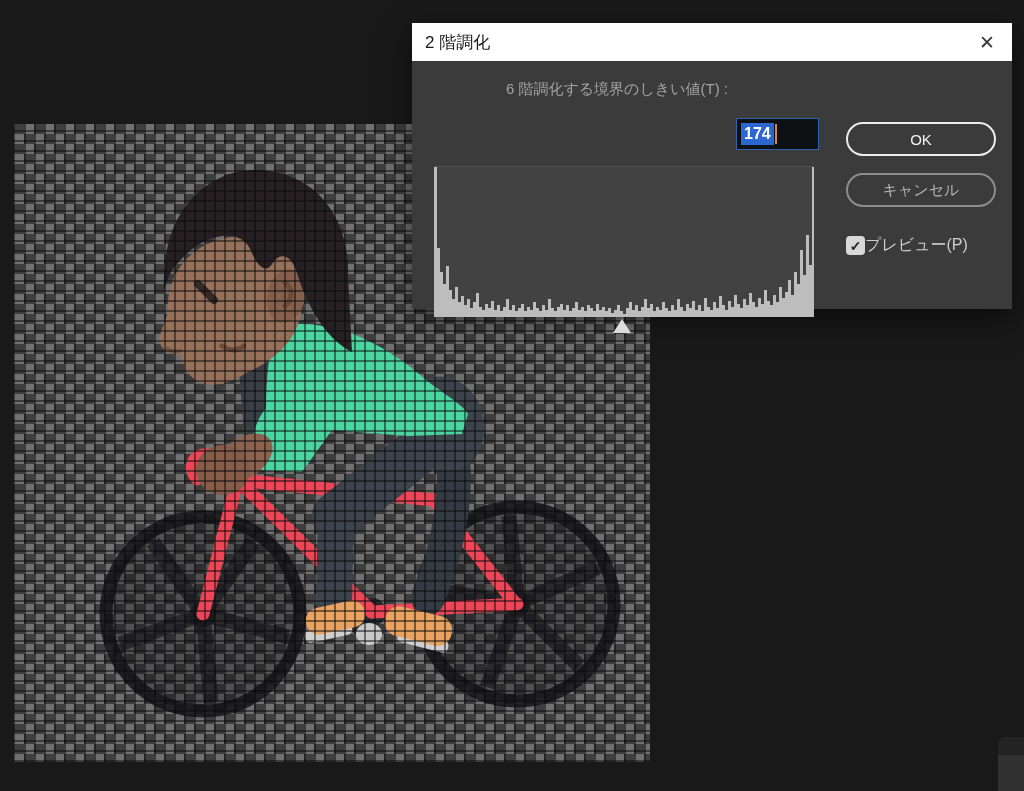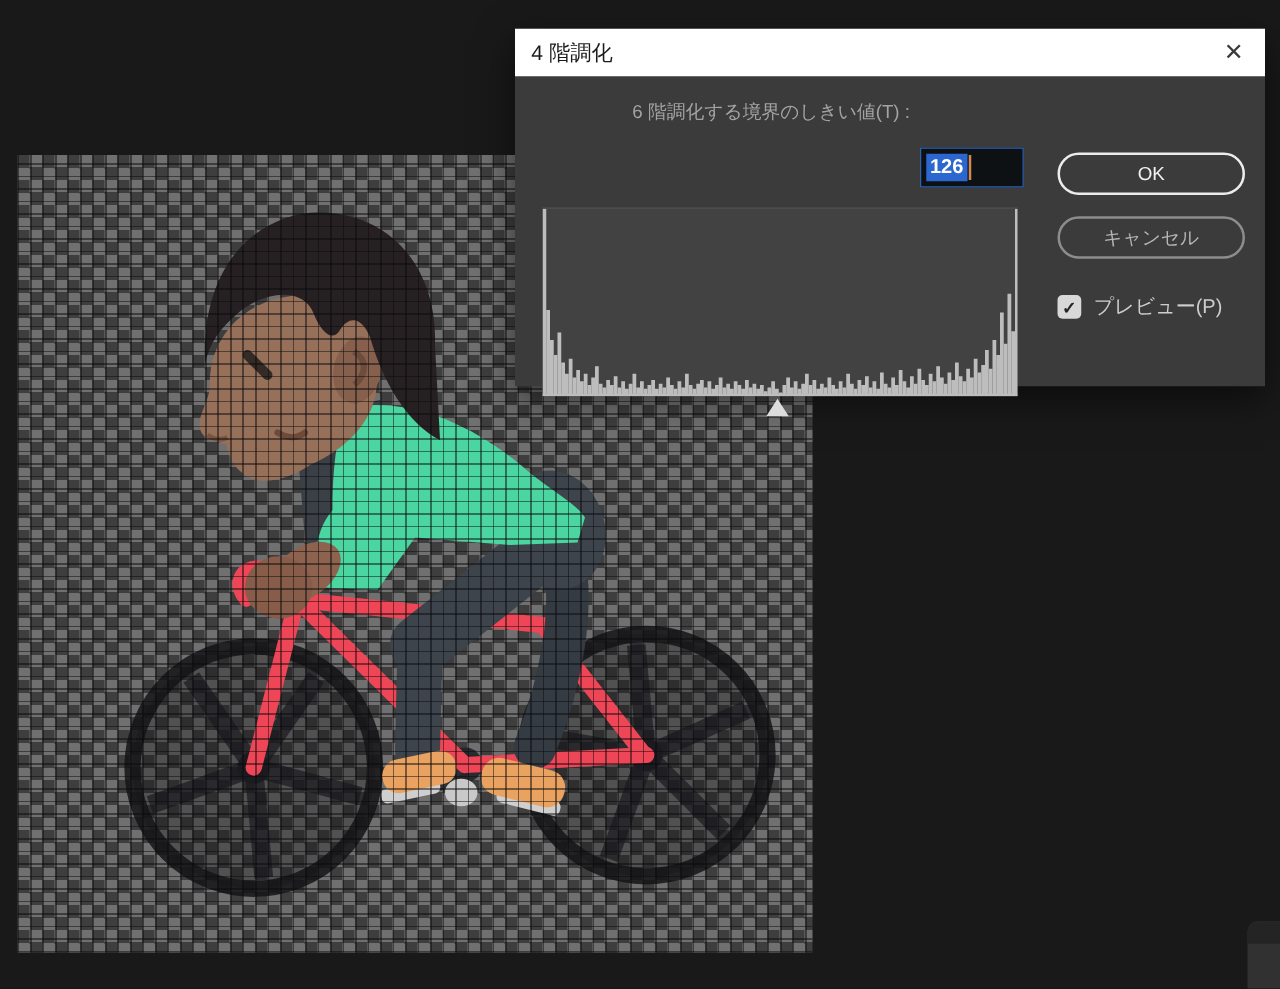--- a/index.html
+++ b/index.html
@@ -39,21 +39,21 @@
          border-top:1px solid #505050;overflow:hidden;}
   .histo-bars{position:absolute;inset:0;display:flex;align-items:flex-end;}
   .histo-bars .bar{width:3px;flex:0 0 3px;background:#bdbdbd;}
   .histo-base{position:absolute;left:0;right:0;bottom:0;height:2px;background:#bdbdbd;}
   .slider-tri{position:absolute;top:258px;width:0;height:0;cursor:pointer;
               border-left:9px solid transparent;border-right:9px solid transparent;
               border-bottom:14px solid #dcdcdc;}
   .chk-row{position:absolute;left:434px;top:174px;display:flex;align-items:center;}
   .chk-box{width:19px;height:19px;background:#d8d8d8;border-radius:4px;display:flex;
            align-items:center;justify-content:center;font-size:14px;font-weight:bold;color:#262626;cursor:pointer;}
-  .chk-label{margin-left:10px;color:#cdcdcd;font-size:16px;}
+  .chk-label{color:#cdcdcd;font-size:16px;}
 
   
   .corner-panel{position:absolute;right:0;bottom:0;width:26px;height:54px;background:#313131;
                 border-top-left-radius:8px;overflow:hidden;}
   .corner-panel .strip{height:18px;background:#242424;}
 </style>
 </head>
 <body>
 
 <div class="screen">
@@ -130,27 +130,27 @@
       <line x1="184" y1="160" x2="200" y2="176" stroke="#342a26" stroke-width="8" stroke-linecap="round"></line>
       <path d="M 152,224 C 158,228 164,228 168,226" stroke="#7a553f" stroke-width="4" fill="none"></path>
       <path d="M 208,222 C 216,227 224,227 230,222" stroke="#6e4a38" stroke-width="5" fill="none" stroke-linecap="round"></path>
       <path d="M 150,168 C 146,74 206,44 244,46 C 302,48 336,94 334,152 L 338,228 C 310,214 292,178 284,152 C 278,130 266,127 258,140 C 252,150 243,142 237,127 C 228,104 196,110 177,126 C 163,138 153,150 150,168 Z" fill="var(--hair)"></path>
     </svg>
     <div class="gridlines"></div>
   </div>
 
   <div class="dialog">
     <div class="titlebar">
-      <span class="title">4 階調化</span>
+      <span class="title">2 階調化</span>
       <span class="close-btn">✕</span>
     </div>
     <div class="dlg-body">
       <div class="thr-label">6 階調化する境界のしきい値(T) :</div>
       <div class="thr-input">
-        <span class="thr-selection">126</span>
+        <span class="thr-selection">174</span>
           <span class="thr-caret"></span>
       </div>
       <div class="btn btn-ok">OK</div>
       <div class="btn btn-cancel">キャンセル</div>
       <div class="histo">
         <div class="histo-bars" id="histo-bars">
             <div class="bar" style="height: 100%; background: rgb(189, 189, 189);"></div>
             <div class="bar" style="height: 46%; background: rgb(189, 189, 189);"></div>
             <div class="bar" style="height: 30%; background: rgb(189, 189, 189);"></div>
             <div class="bar" style="height: 22%; background: rgb(189, 189, 189);"></div>

